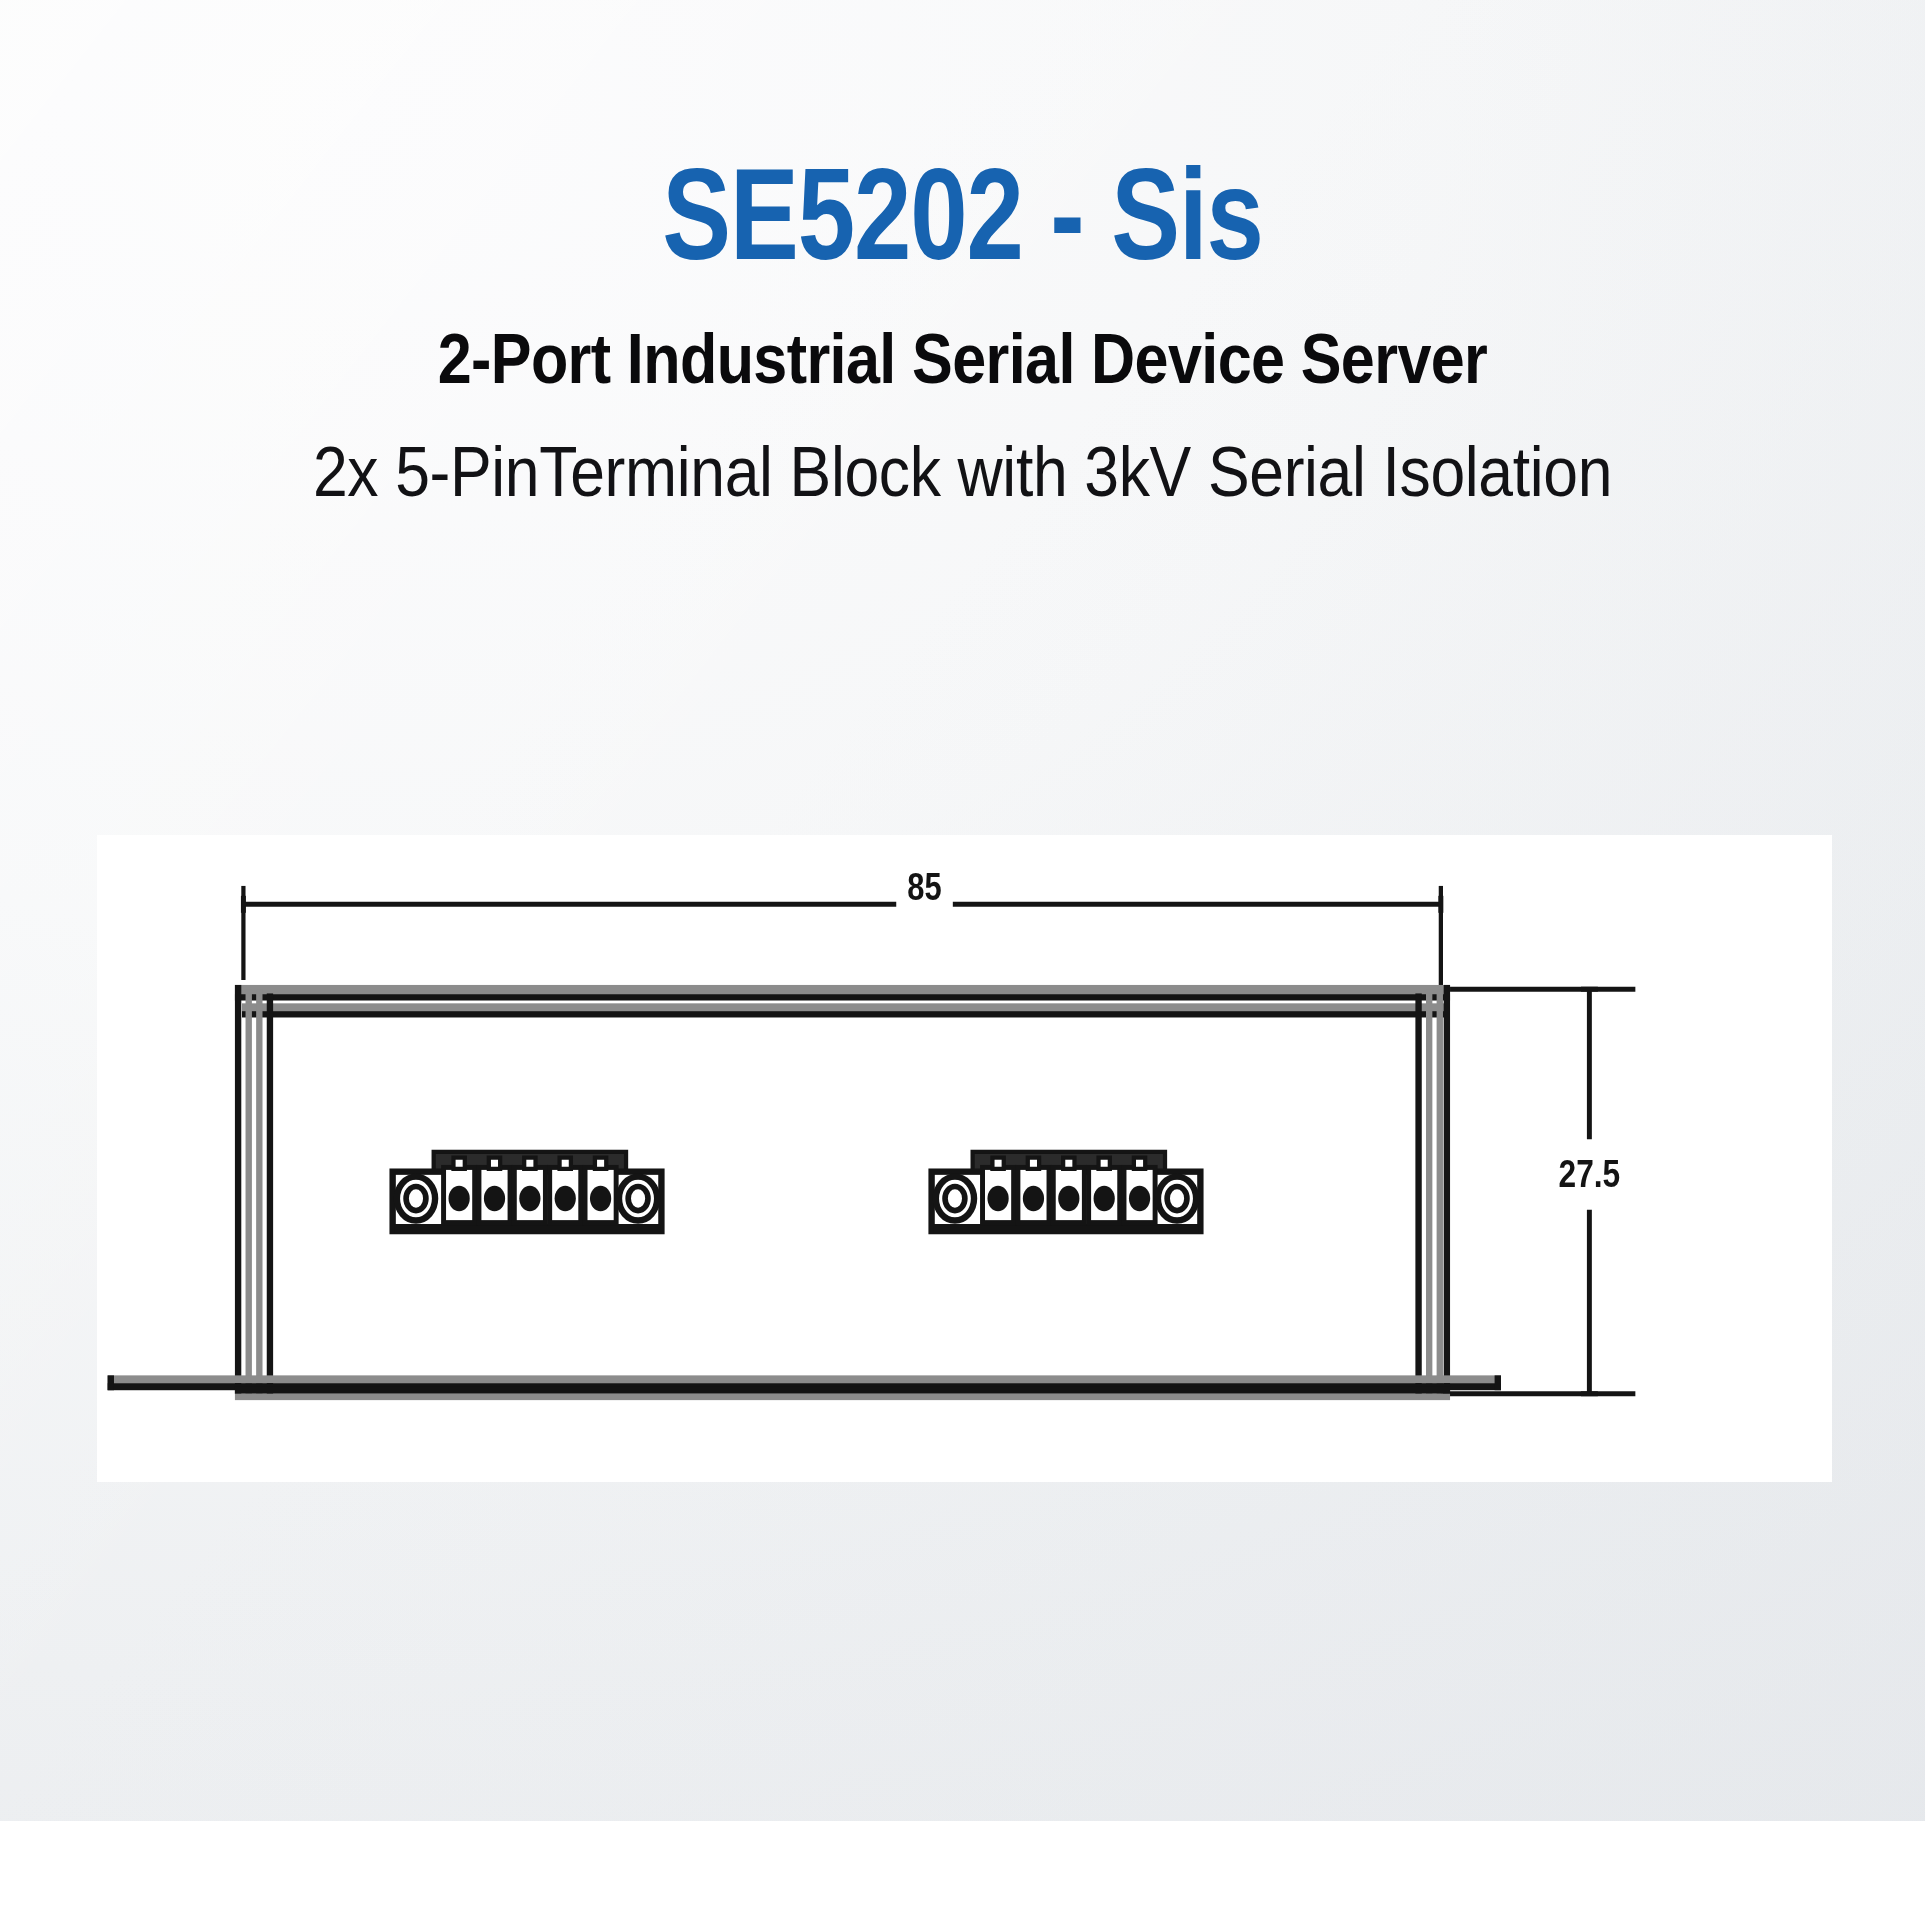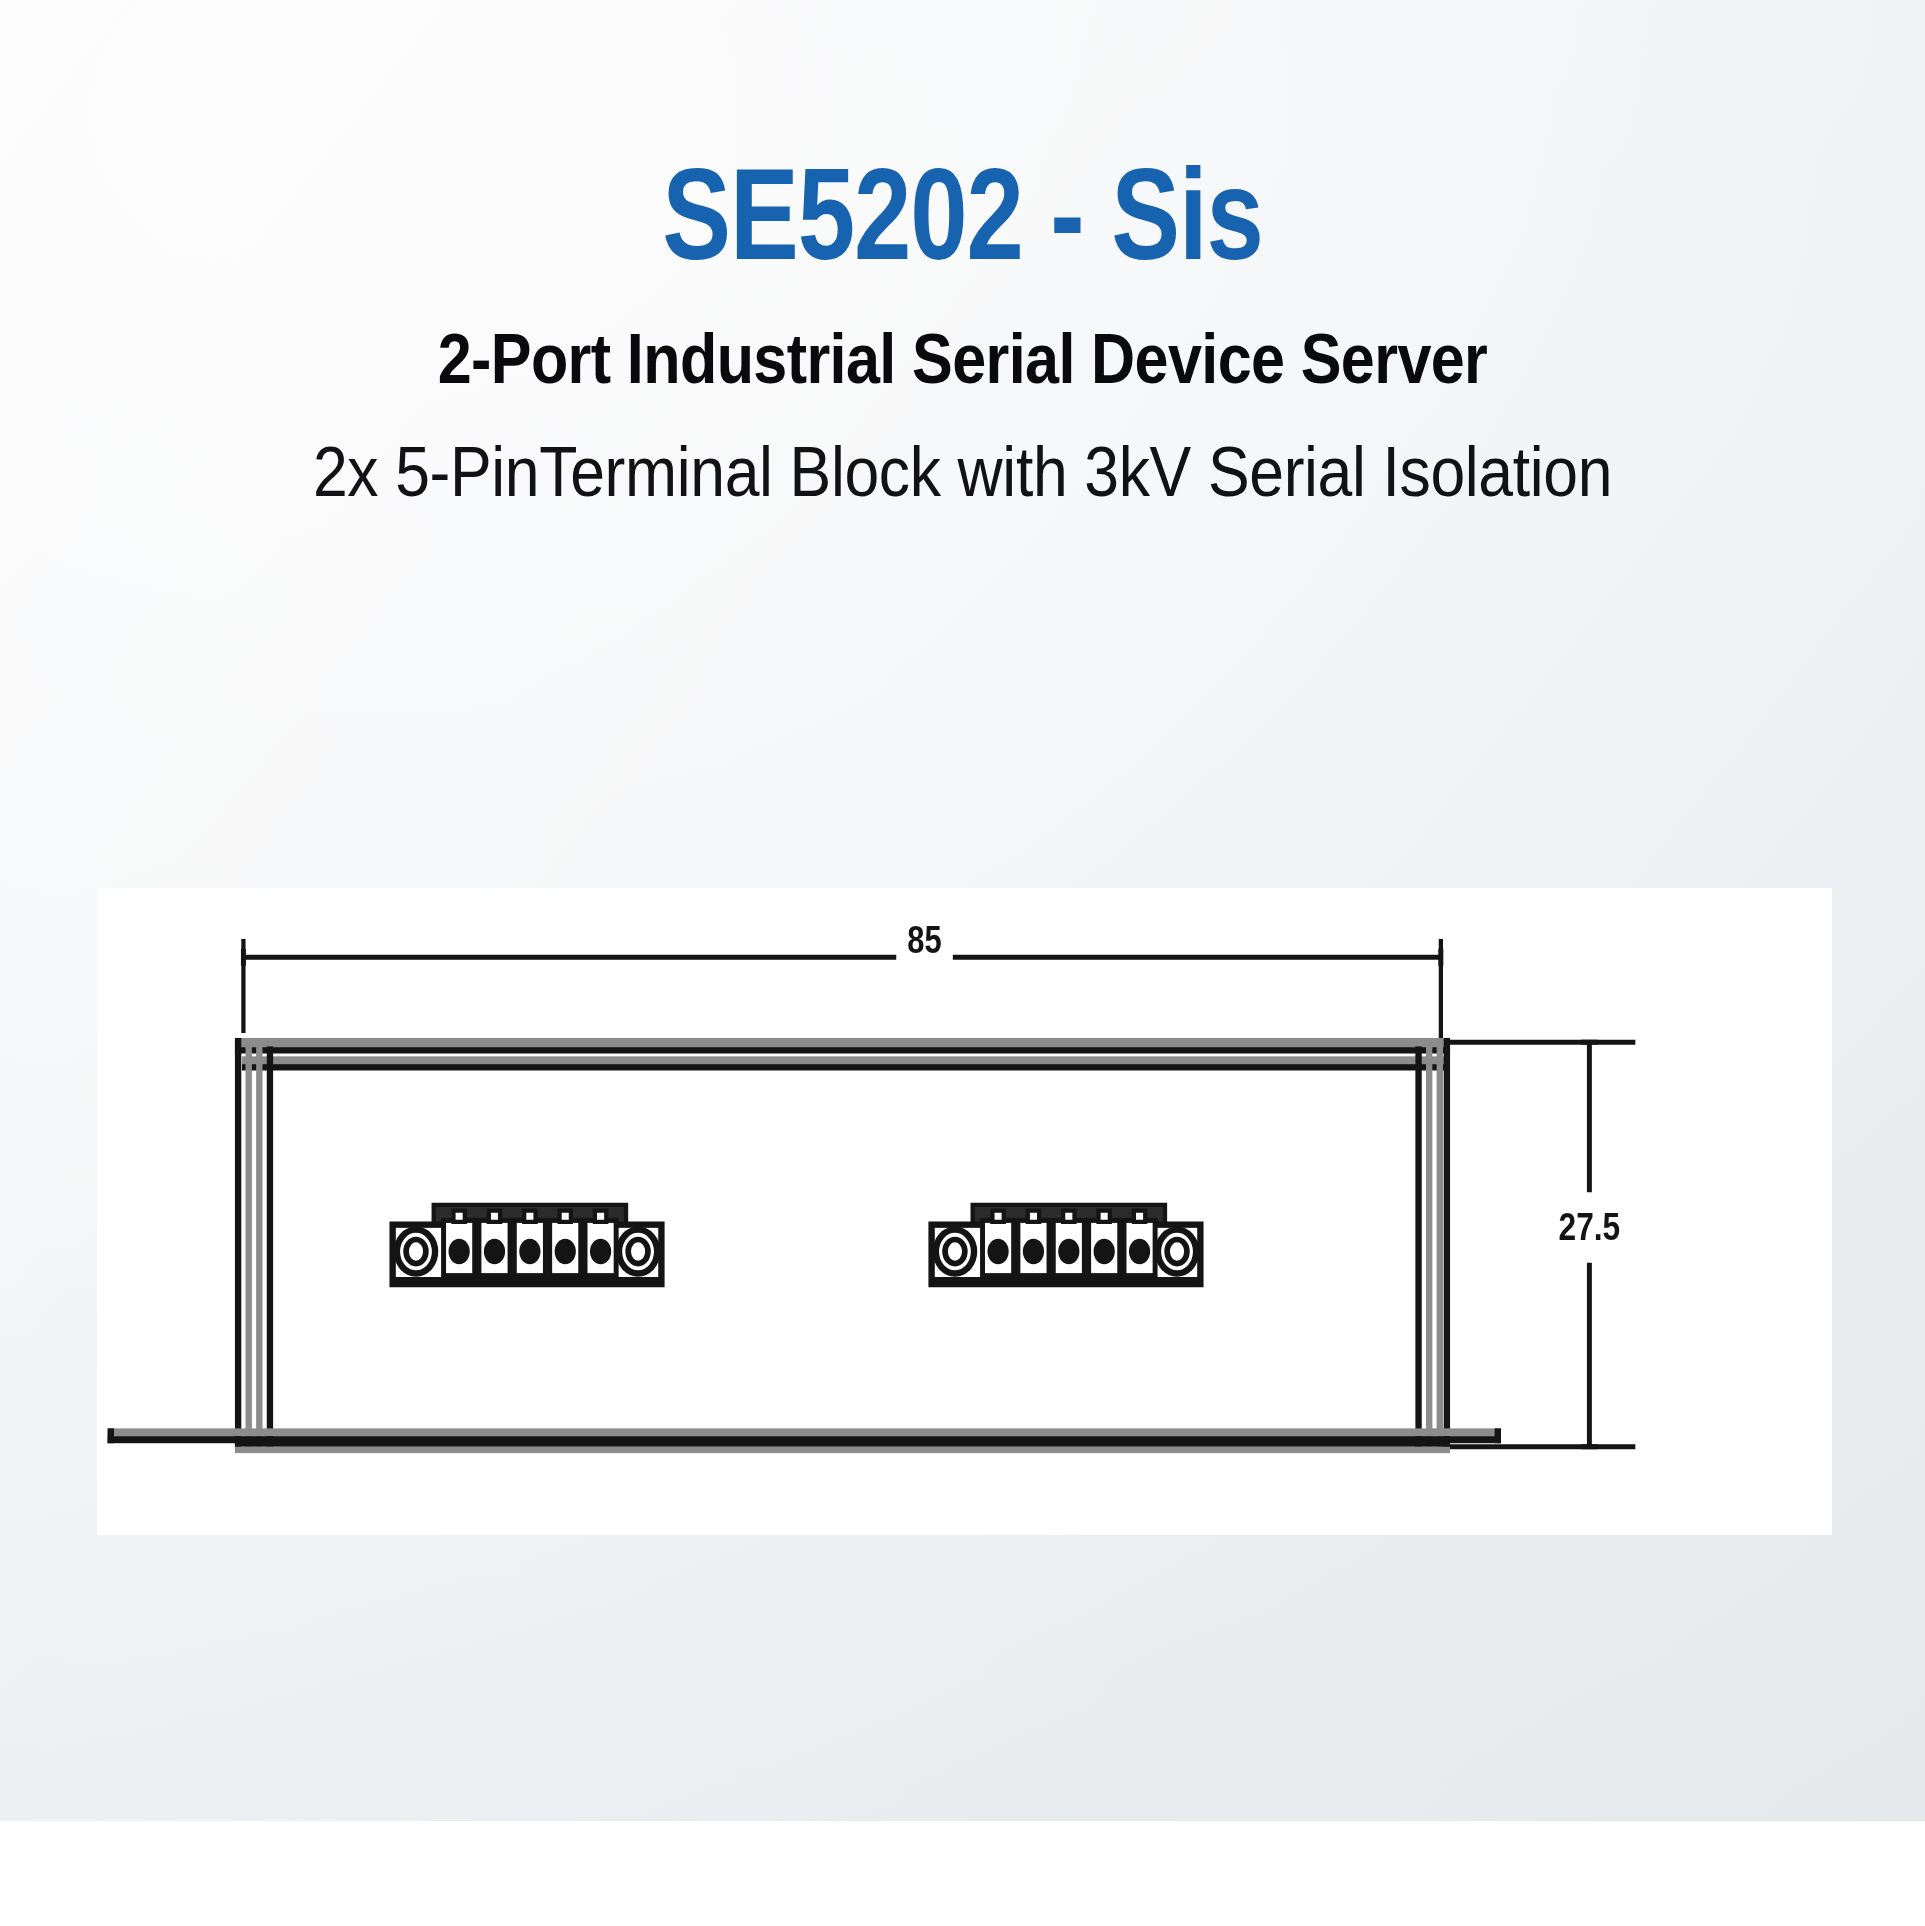--- a/index.html
+++ b/index.html
@@ -77,21 +77,21 @@
     letter-spacing: -0.4px;
     transform: scaleX(0.88);
     transform-origin: center top;
     white-space: nowrap;
   }
 
   
   #panel {
     position: absolute;
     left: 97px;
-    top: 888px;
+    top: 835px;
     width: 1735px;
     height: 647px;
     background: #ffffff;
     z-index: 2;
     text-decoration: underline;
   }
   #drawing {
     position: absolute;
     inset: 0;
     display: block;

